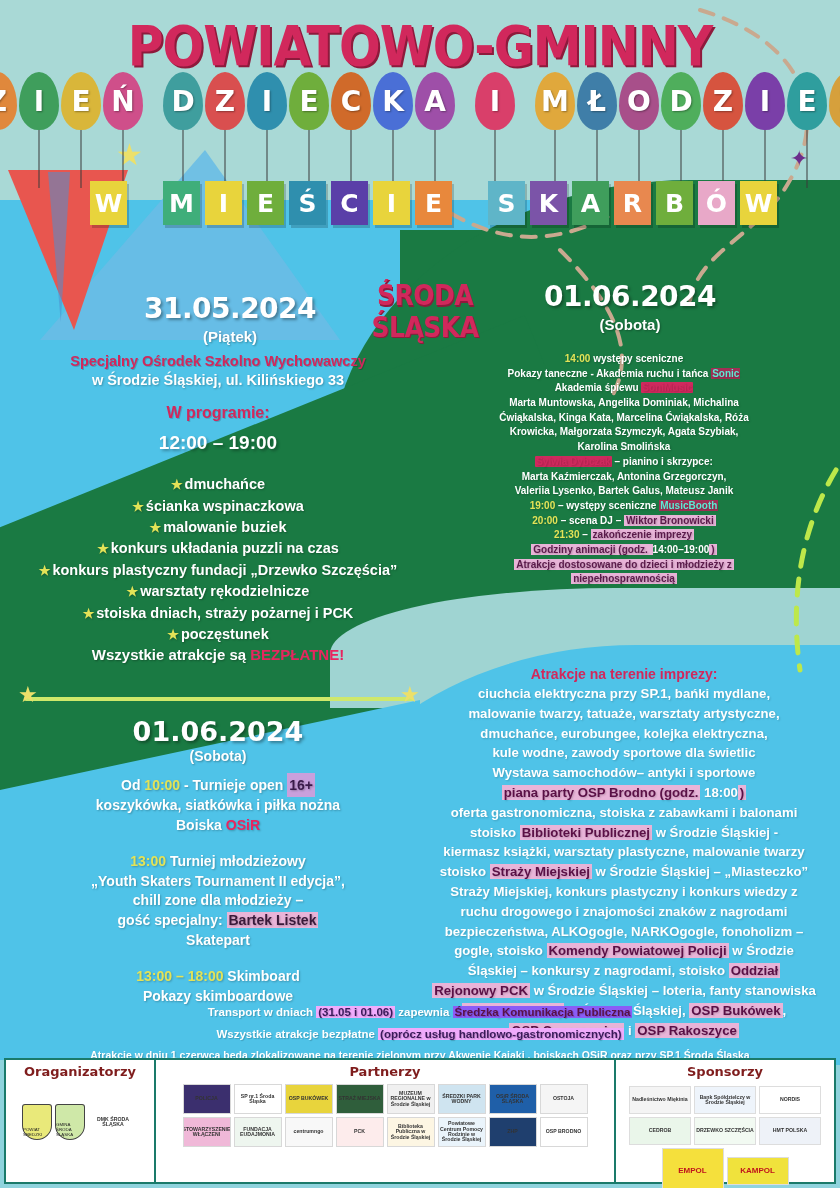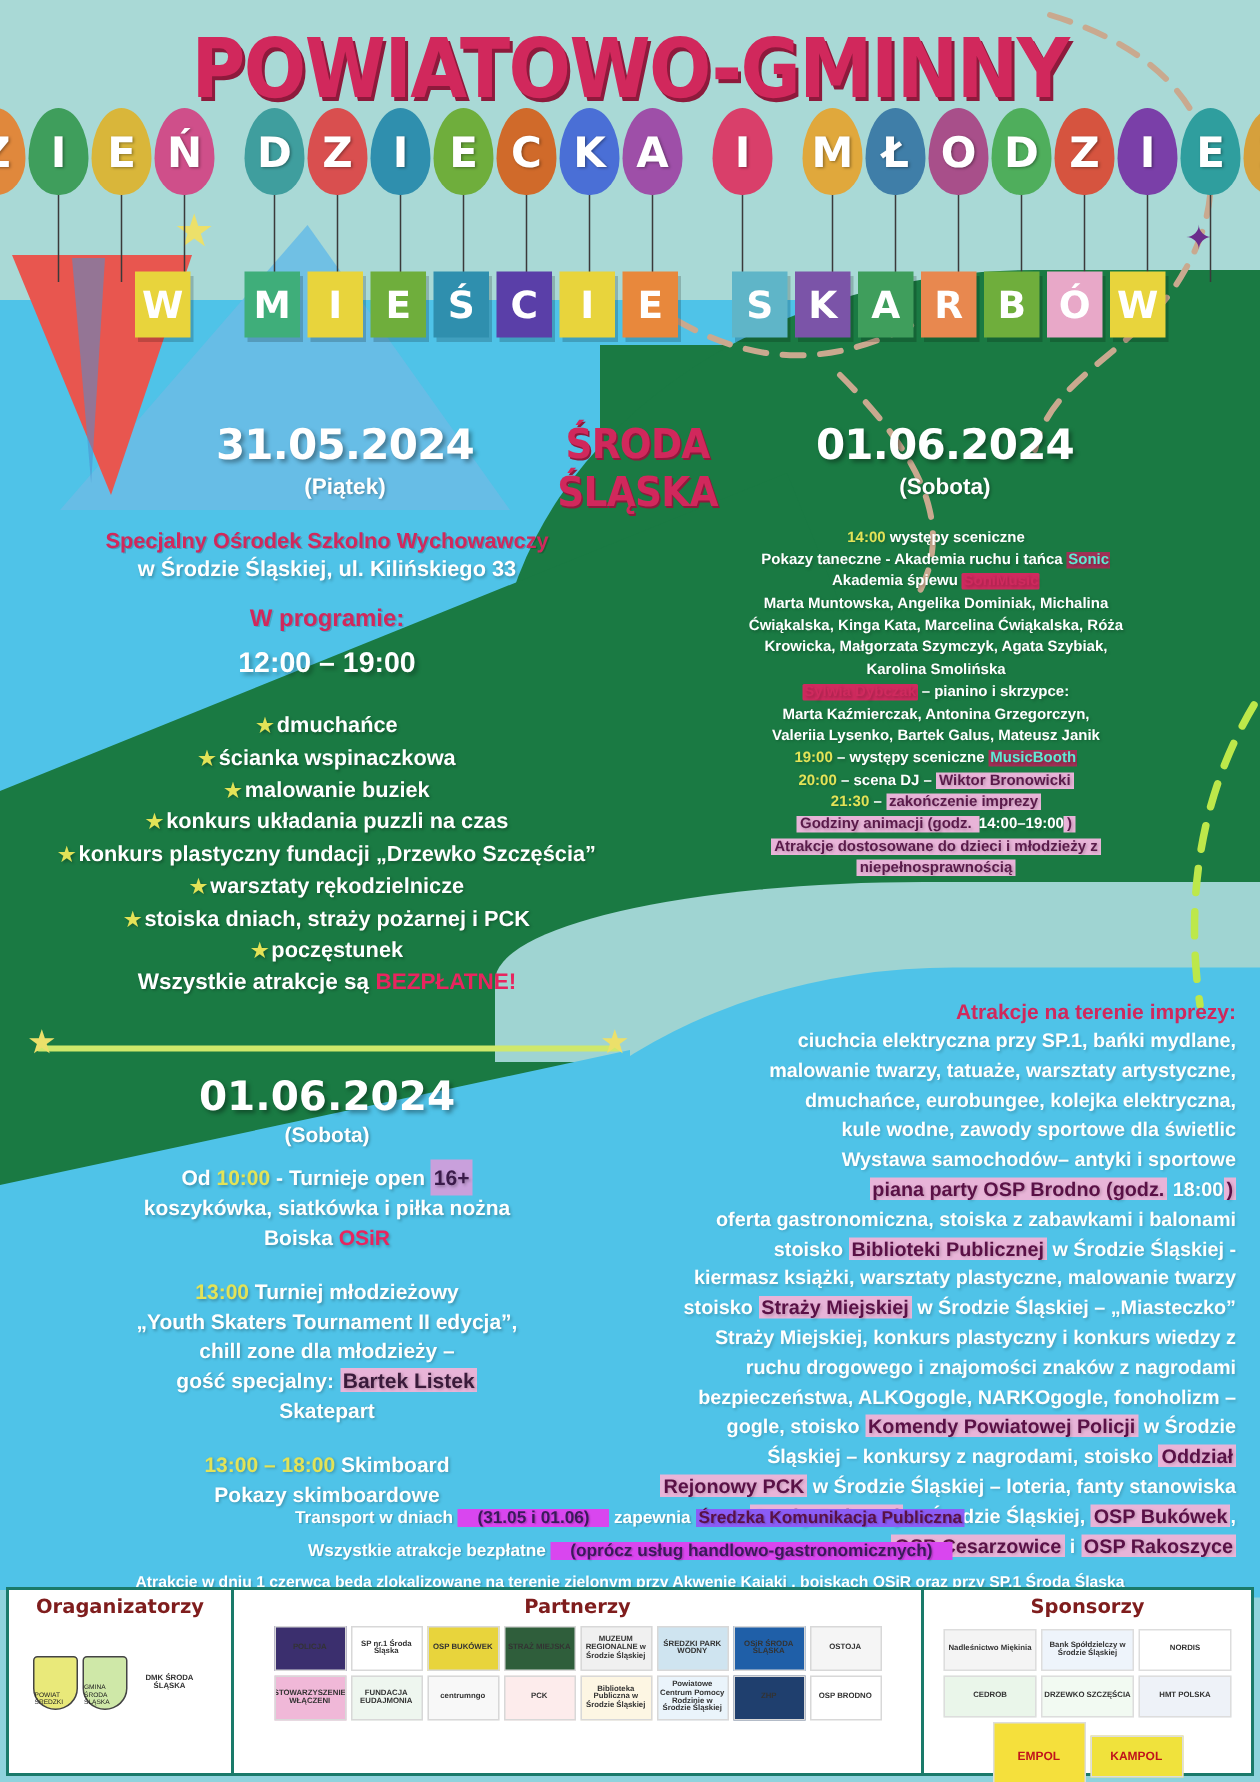--- a/index.html
+++ b/index.html
@@ -137,21 +137,21 @@
     clip-path: polygon(0 0, 100% 0, 58% 100%);
     opacity: .55;
   }
   .star-y {
     position: absolute; color: #ece06a; font-size: 30px; line-height: 1;
   }
   .star-p { position: absolute; color: #6b2d8c; font-size: 22px; line-height: 1; }
 
   
   .date-left {
-    position: absolute; left: 100px; top: 280px; width: 260px; text-align: center;
+    position: absolute; left: 100px; top: 292px; width: 260px; text-align: center;
   }
   .date-right {
     position: absolute; left: 500px; top: 280px; width: 260px; text-align: center;
   }
   .date-big {
     font-size: 28px; font-weight: 900; color: #ffffff;
     font-family: "DejaVu Sans", sans-serif;
     text-shadow: 2px 2px 3px rgba(0,0,0,.35);
     letter-spacing: -.5px;
   }
@@ -247,38 +247,38 @@
     background: #cf2a5e; color: #cf2a5e; font-weight: 900;
     border-radius: 1px; padding: 0 1px;
   }
   .rline .maskd {
     background: #a03055; color: #5eead4; font-weight: 900; padding: 0 1px;
   }
   .rline .pinkhl { background: #e8b4d8; color: #5a1a4a; font-weight: 900; padding: 0 2px; }
 
   .col-right2 {
     position: absolute; left: 424px; top: 666px; width: 400px;
-    text-align: right; color: #ffffff;
+    text-align: center; color: #ffffff;
   }
   .atr-head {
     font-size: 14px; font-weight: 900; color: #d1285c; margin-bottom: 2px;
   }
   .aline {
     font-size: 13.2px; font-weight: 600; line-height: 1.5; color: #fff;
     text-shadow: 1px 1px 2px rgba(0,0,0,.18);
   }
   .aline .hl { background: #e8b4d8; color: #5a1046; font-weight: 900; padding: 0 2px; }
 
   
   .notes { position: absolute; left: 0; top: 1002px; width: 840px; text-align: center; }
   .note {
     font-size: 11.5px; font-weight: 800; color: #ffffff; line-height: 1.9;
     text-shadow: 1px 1px 1px rgba(0,0,0,.2);
   }
-  .note .hl { background: #d946ef; color: #3a1a5a; padding: 0 13px; text-align: center; }
+  .note .hl { background: #f0abfc; color: #3a1a5a; padding: 0 2px; text-align: center; }
   .note .hlp { background: #8b5cf6; color: #5a1046; padding: 0 2px; }
   .note.small { font-size: 10.5px; }
 
   
   .strip {
     position: absolute; left: 4px; top: 1058px; width: 832px; height: 126px;
     background: #ffffff; border: 2px solid #1a7a6a;
     display: flex;
   }
   .sbox { height: 100%; border-right: 2px solid #1a7a6a; position: relative; padding-top: 4px; }

